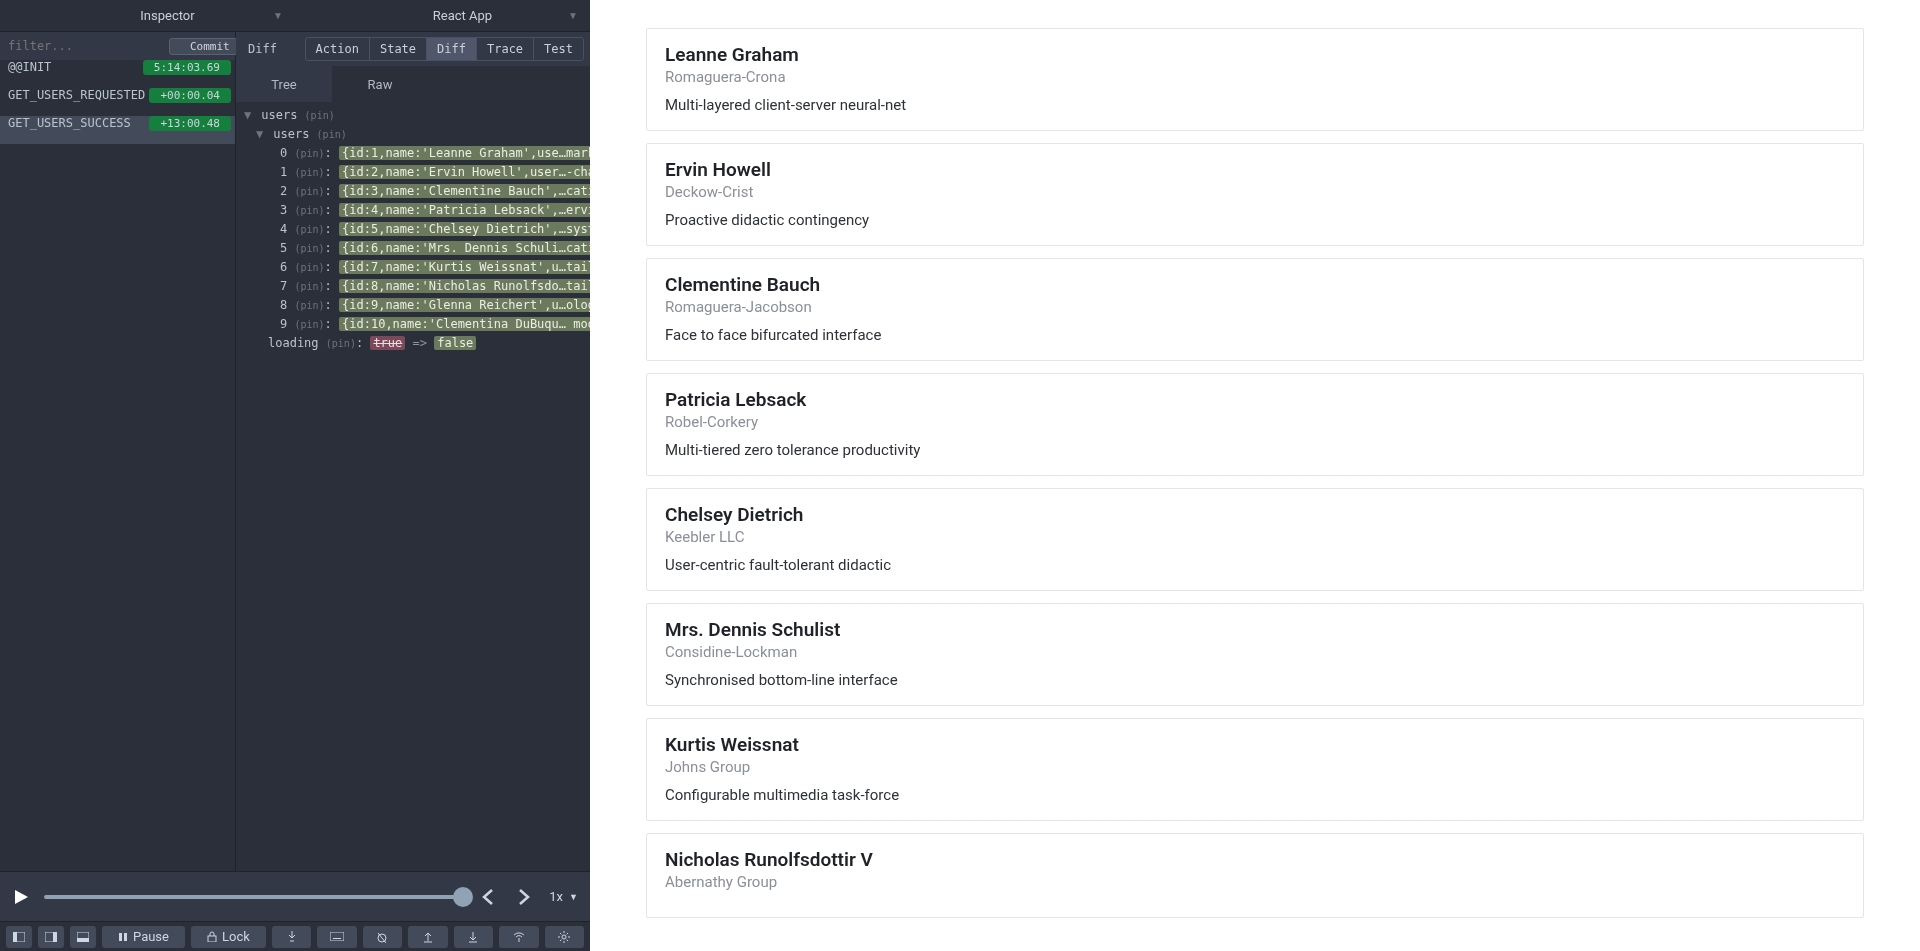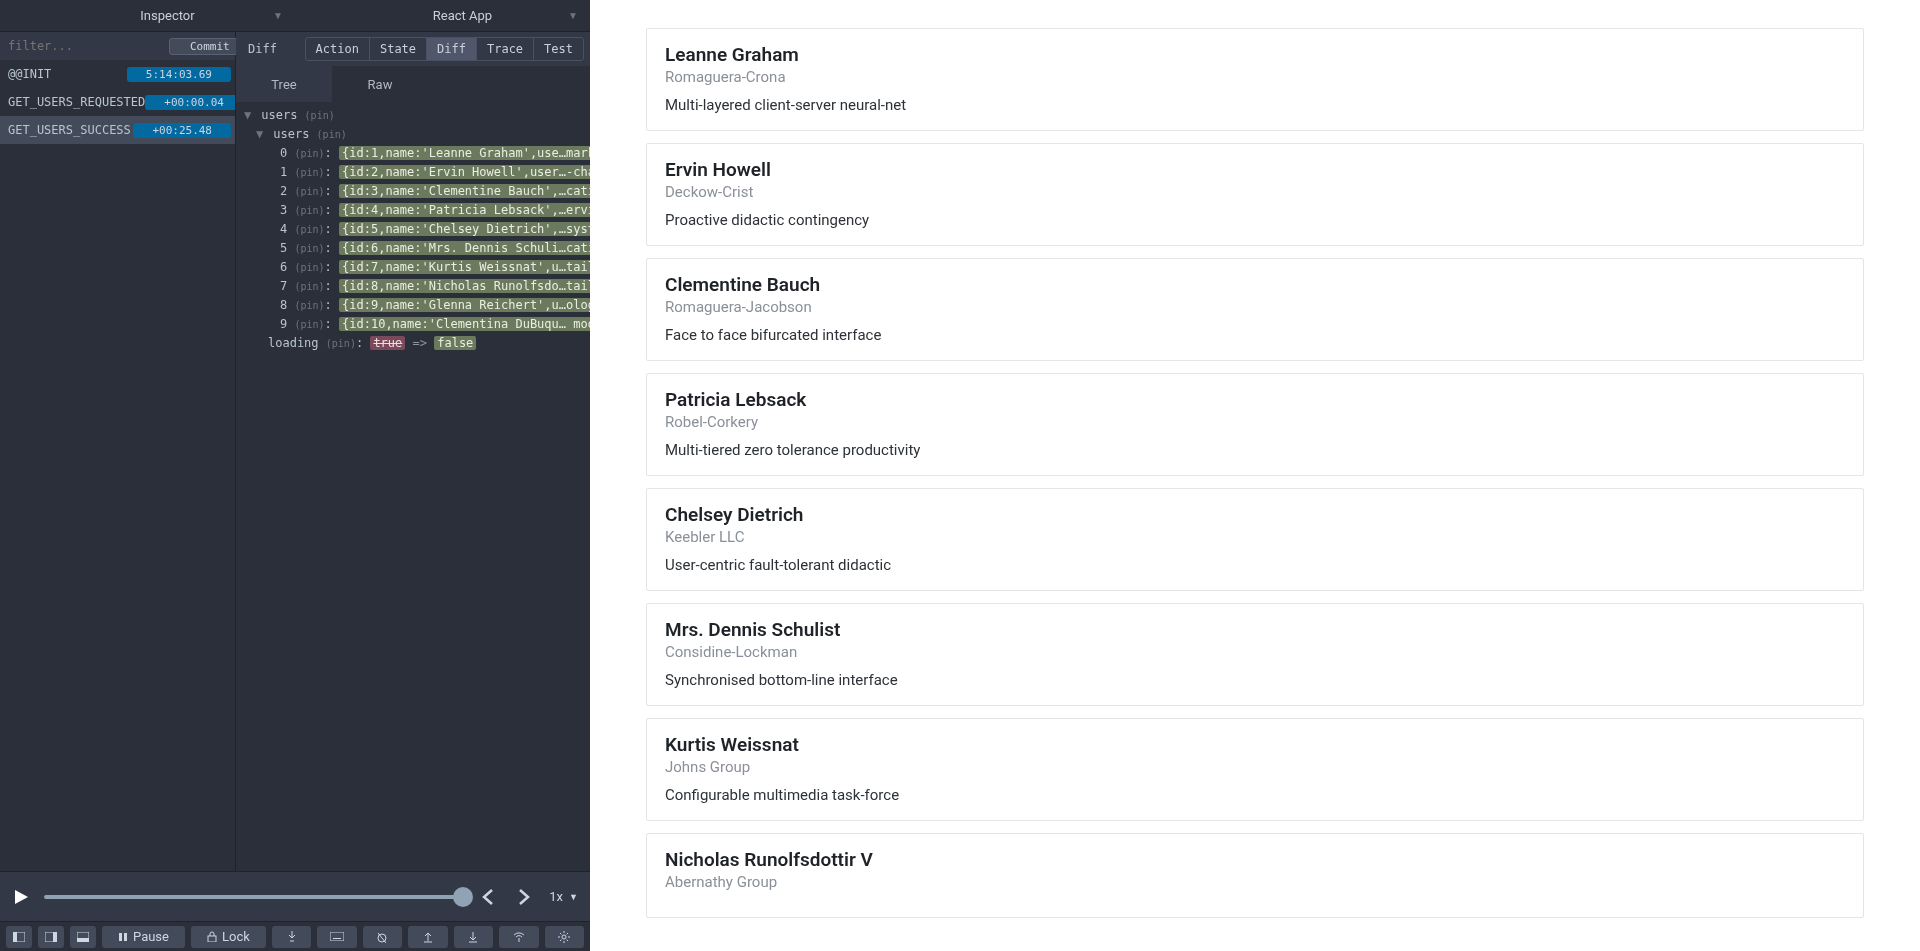--- a/index.html
+++ b/index.html
@@ -7,23 +7,23 @@
 .devtools { width: 590px; background: #2a2f3a; color: #b8c4d0; display: flex; flex-direction: column; font-size: 13px; }
 .dt-tabs { display: flex; height: 32px; background: #2a2f3a; border-bottom: 1px solid #1e222b; }
 .dt-tab { flex: 1; display: flex; align-items: center; justify-content: center; color: #c8d0db; font-size: 13px; position: relative; cursor: pointer; margin-left: 40px; }
 .dt-tab-caret { position: absolute; right: 12px; color: #6b7482; font-size: 10px; }
 .dt-body { flex: 1; display: flex; min-height: 0; }
 .dt-left { width: 236px; display: flex; flex-direction: column; border-right: 1px solid #1e222b; }
 .filter-row { display: flex; align-items: center; height: 28px; background: #323846; padding: 2px 4px; gap: 4px; }
 .filter-input { flex: 1; background: transparent; border: none; color: #9aa4b2; font-family: "Menlo","Consolas",monospace; font-size: 12px; outline: none; padding: 0 4px; }
 .commit-btn { background: #434a5a; border: 1px solid #5a6173; color: #d0d6e0; font-family: "Menlo","Consolas",monospace; font-size: 11px; padding: 1px 20px; border-radius: 3px; cursor: pointer; }
 .action-list { flex: 1; overflow: auto; }
-.action-row { display: flex; align-items: center; justify-content: space-between; height: 28px; padding: 0 4px 0 8px; font-family: "Menlo","Consolas",monospace; font-size: 12px; cursor: pointer; }
+.action-row { display: flex; align-items: flex-start; justify-content: space-between; height: 28px; padding: 0 4px 0 8px; font-family: "Menlo","Consolas",monospace; font-size: 12px; cursor: pointer; }
 .action-row.sel { background: #434a5a; }
-.action-time { background: #0369a1; color: #cdd4df; font-size: 11px; padding: 1px 19px; border-radius: 3px; }
+.action-time { background: #15803d; color: #cdd4df; font-size: 11px; padding: 1px 11px; border-radius: 3px; }
 .dt-right { flex: 1; display: flex; flex-direction: column; min-width: 0; }
 .mode-row { display: flex; align-items: center; height: 34px; background: #323846; padding: 0 6px; gap: 0; }
 .mode-label { font-family: "Menlo","Consolas",monospace; font-size: 12px; color: #b8c4d0; margin-right: auto; padding-left: 6px; }
 .mode-btns { display: flex; border: 1px solid #4a5162; border-radius: 3px; overflow: hidden; }
 .mode-btn { font-family: "Menlo","Consolas",monospace; font-size: 12px; color: #c8d0db; padding: 4px 10px; border-right: 1px solid #4a5162; cursor: pointer; }
 .mode-btn:last-child { border-right: none; }
 .mode-btn.active { background: #50576a; }
 .view-tabs { display: flex; height: 36px; background: #2a2f3a; }
 .view-tab { width: 96px; display: flex; align-items: center; justify-content: center; color: #b0b8c4; font-size: 13px; cursor: pointer; }
 .view-tab.active { background: #323846; }
@@ -77,21 +77,21 @@
           <div class="action-row">
             <span>@@INIT</span>
             <span class="action-time">5:14:03.69</span>
           </div>
           <div class="action-row">
             <span>GET_USERS_REQUESTED</span>
             <span class="action-time">+00:00.04</span>
           </div>
           <div class="action-row sel">
             <span>GET_USERS_SUCCESS</span>
-            <span class="action-time">+00:25.48</span>
+            <span class="action-time">+13:00.48</span>
           </div>
         </div>
     </div>
 
     <div class="dt-right">
       <div class="mode-row">
         <span class="mode-label">Diff</span>
         <div class="mode-btns" id="mode-btns">
             <div class="mode-btn">Action</div>
             <div class="mode-btn">State</div>

